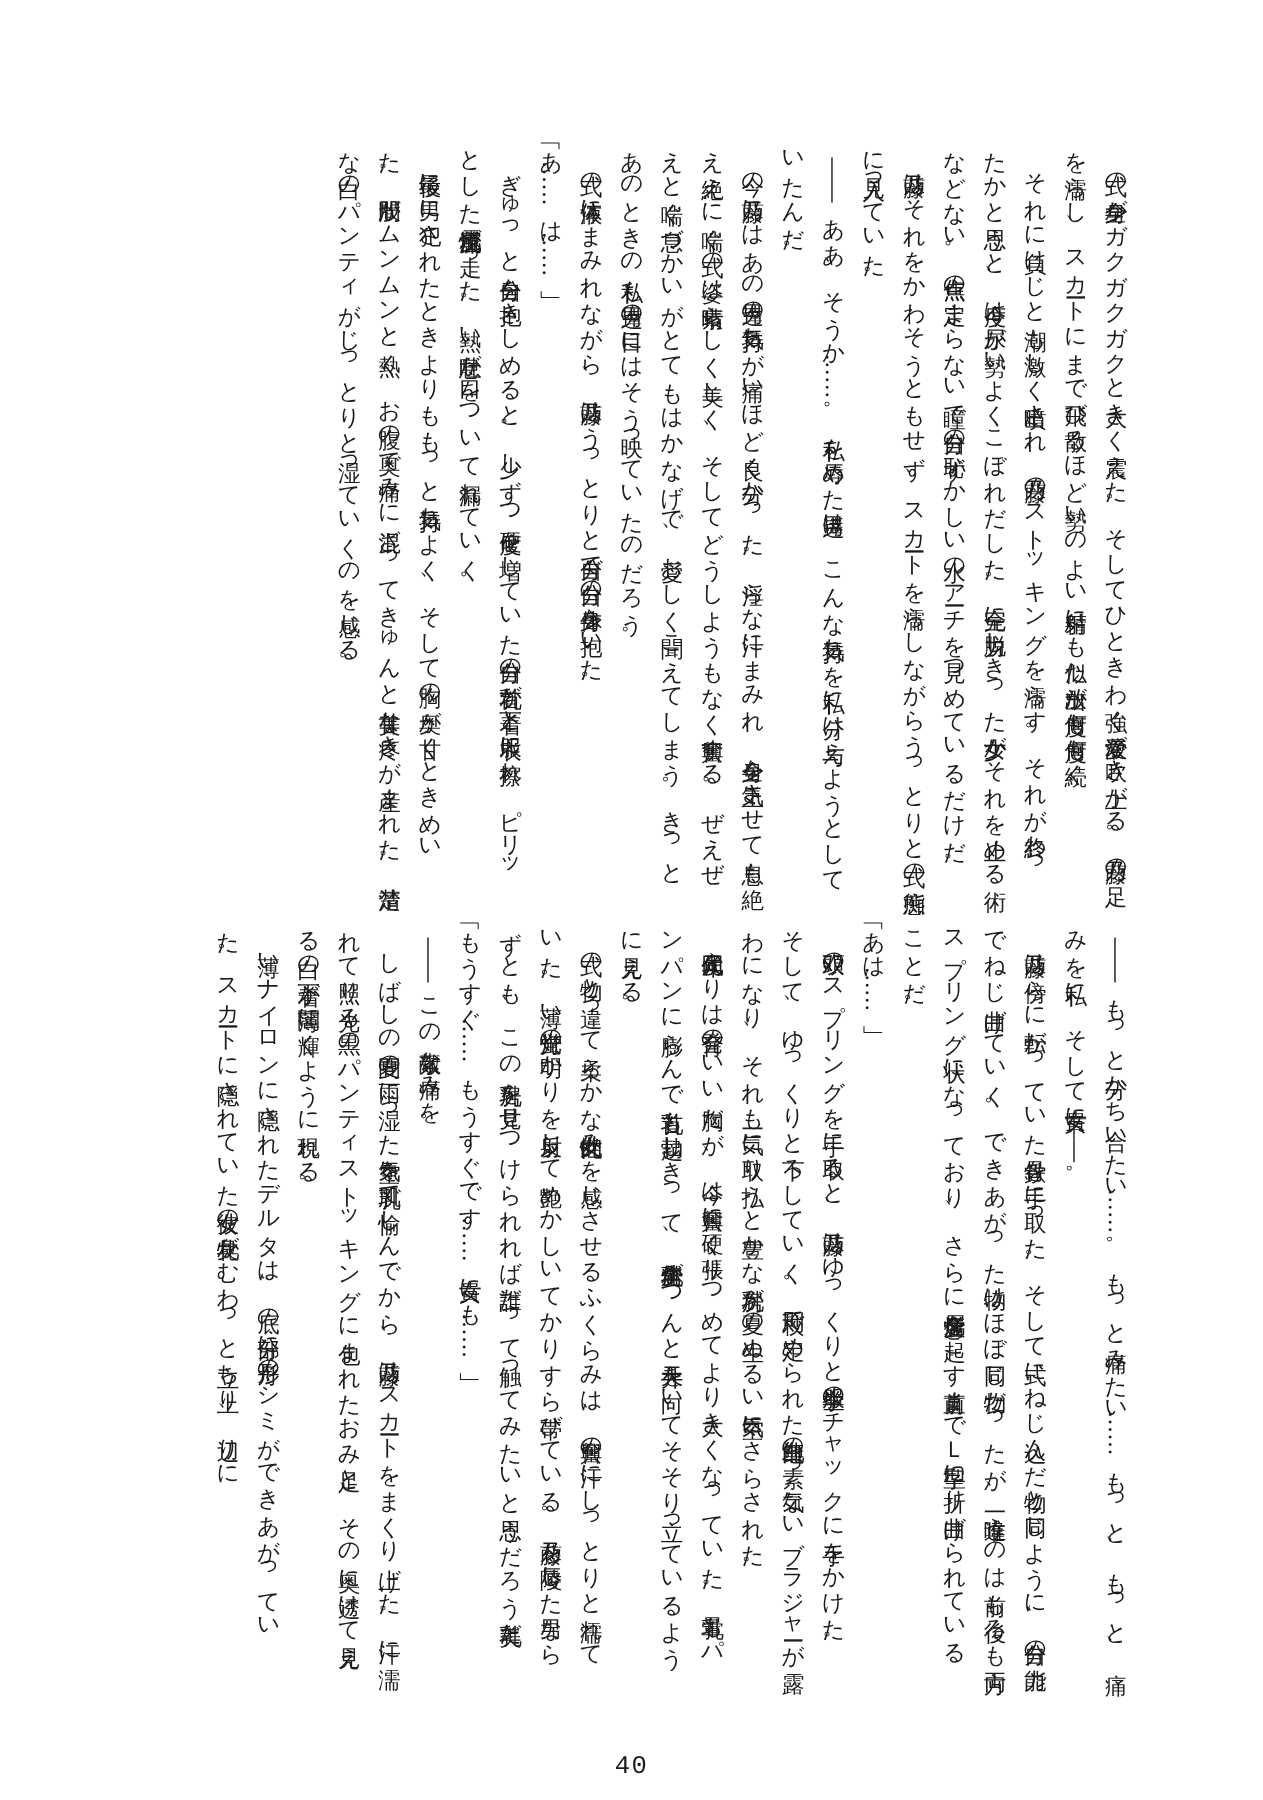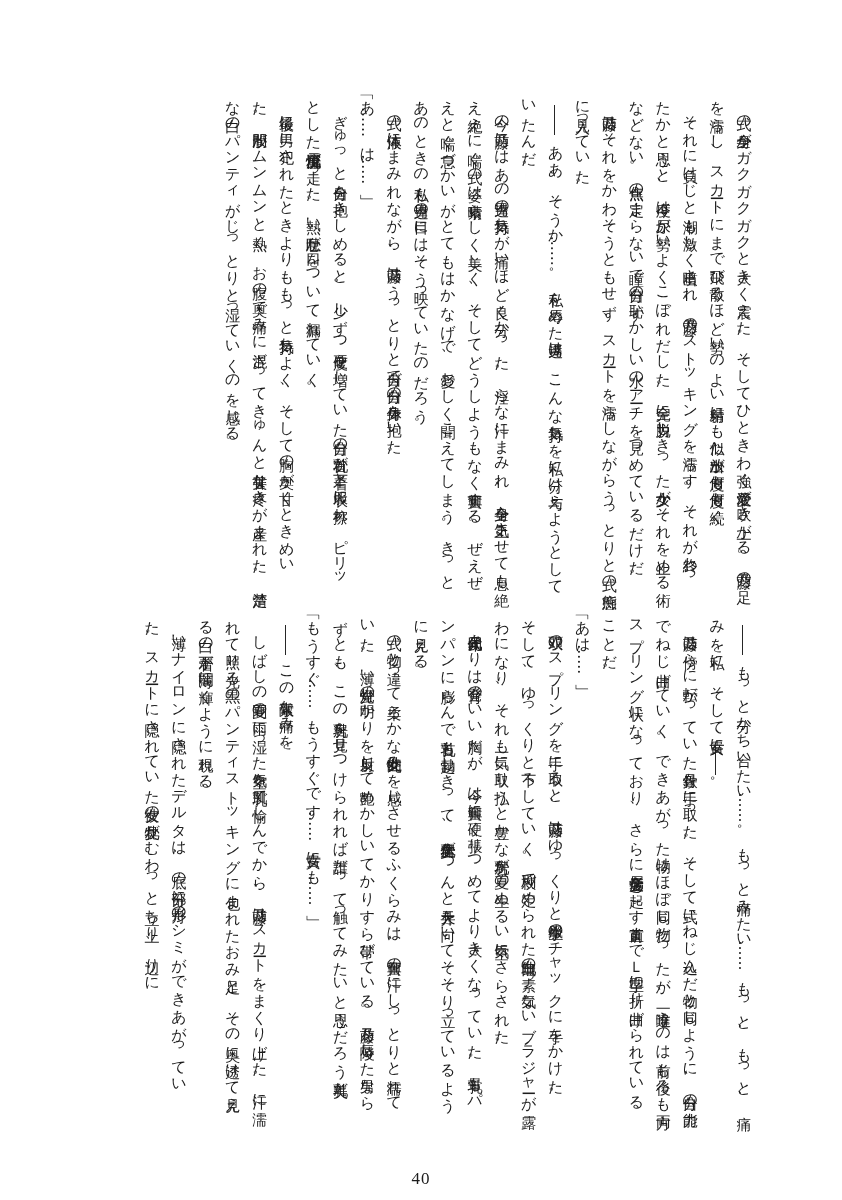--- a/index.html
+++ b/index.html
@@ -44,21 +44,21 @@
     }
     .text-block p.noindent {
       text-indent: 0;
     }
     .page-number {
       position: absolute;
       top: 1169px;
       left: 0;
       width: 842px;
       text-align: center;
-      font-family: Liberation Serif, serif;
+      font-family: Liberation Mono, monospace;
       font-size: 17px;
       letter-spacing: 1px;
       color: #1c1c1c;
     }
   </style>
 </head>
 <body>
 
 <main class="page">
 

